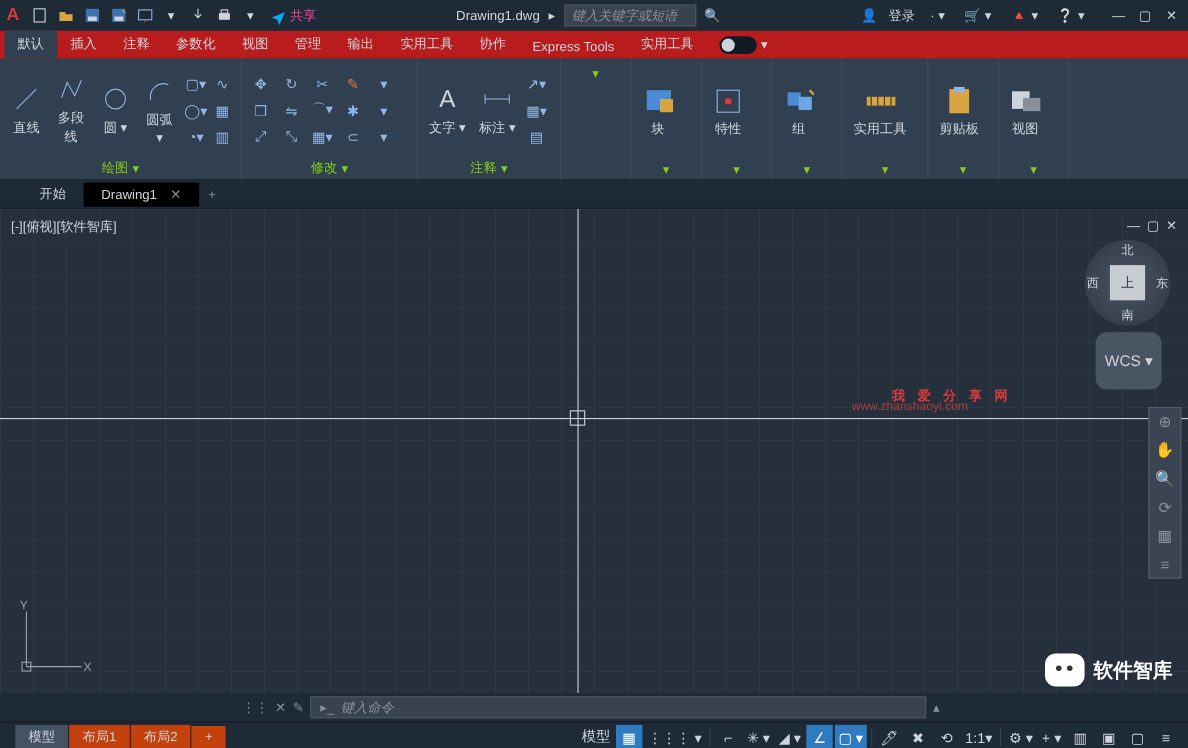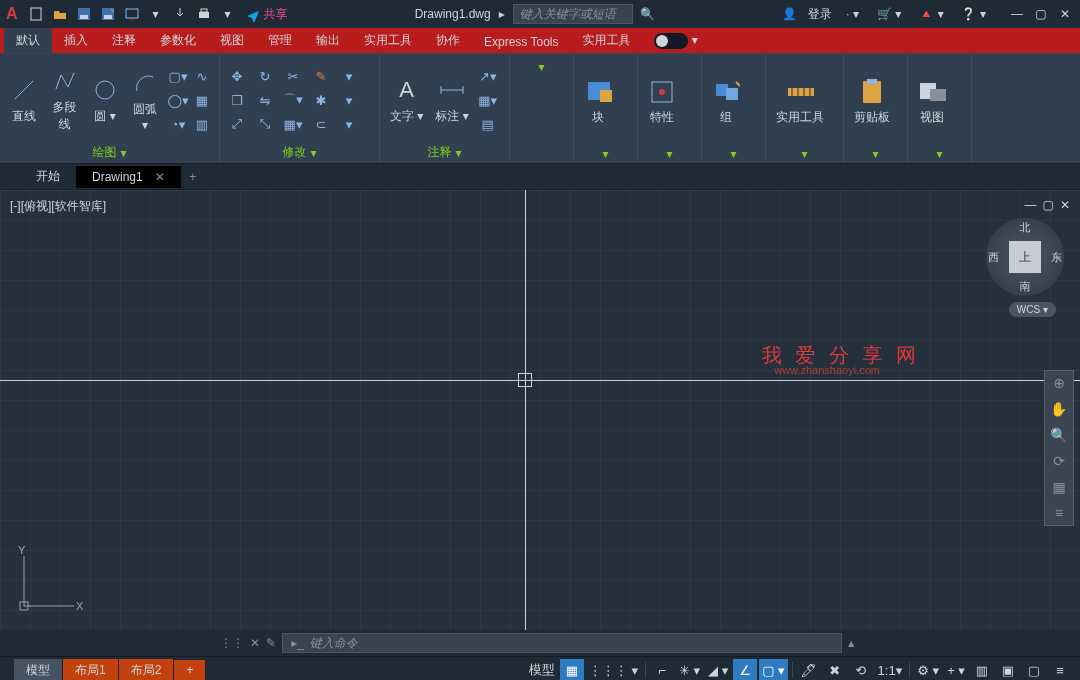--- a/index.html
+++ b/index.html
@@ -30,29 +30,29 @@
 .doctab{padding:4px 16px;color:#cfd4dc;position:relative}
 .doctab.active{background:#000000}
 .doctab .close{margin-left:12px;color:#8a9099}
 .addtab{width:24px;text-align:center;color:#8a9099}
 .canvas-wrap{position:relative;height:440px;background:#26303d;background-image:linear-gradient(#2d3845 1px,transparent 1px),linear-gradient(90deg,#2d3845 1px,transparent 1px);background-size:30px 30px}
 .view-label{position:absolute;top:8px;left:10px;color:#cfd4dc;font-size:12px}
 .view-btns{position:absolute;top:8px;right:10px;display:flex;gap:6px;color:#cfd4dc}
 .crosshair-h{position:absolute;top:190px;left:0;right:0;height:1px;background:#cfd4dc}
 .crosshair-v{position:absolute;top:0;bottom:0;left:525px;width:1px;background:#cfd4dc}
 .cursor-box{position:absolute;top:183px;left:518px;width:14px;height:14px;border:1px solid #cfd4dc}
-.watermark1{position:absolute;top:152px;right:160px;color:#d93a3a;font-weight:normal;font-size:20px;letter-spacing:4px}
+.watermark1{position:absolute;top:162px;right:160px;color:#d93a3a;font-weight:bold;font-size:12px;letter-spacing:4px}
 .watermark2{position:absolute;top:174px;right:200px;color:#a54040;font-size:11px}
 .viewcube{position:absolute;top:28px;right:16px;width:78px;height:78px;border-radius:50%;background:radial-gradient(#4a5563,#2e3744);display:flex;align-items:center;justify-content:center}
 .viewcube .face{width:32px;height:32px;background:#c8cdd4;color:#333;display:flex;align-items:center;justify-content:center;font-size:12px}
 .vc-n{position:absolute;top:2px;color:#cfd4dc;font-size:11px}
 .vc-s{position:absolute;bottom:2px;color:#cfd4dc;font-size:11px}
 .vc-e{position:absolute;right:2px;color:#cfd4dc;font-size:11px}
 .vc-w{position:absolute;left:2px;color:#cfd4dc;font-size:11px}
-.wcs{position:absolute;top:112px;right:24px;background:#4a5563;border-radius:10px;padding:2px 8px;font-size:10px;color:#cfd4dc}
+.wcs{position:absolute;top:112px;right:24px;background:#4a5563;border-radius:10px;padding:18px 8px;font-size:14px;color:#cfd4dc}
 .navbar{position:absolute;top:180px;right:6px;width:30px;background:#3a4452;border:1px solid #556070;padding:4px 0;display:flex;flex-direction:column;align-items:center;gap:10px}
 .navbar div{color:#8a9099;font-size:14px}
 .ucs{position:absolute;bottom:14px;left:14px;color:#9aa3b2}
 .wechat{position:absolute;bottom:6px;right:14px;display:flex;align-items:center;gap:8px;color:#fff;font-size:18px;font-weight:bold}
 .wechat .bubble{width:36px;height:30px;background:#fff;border-radius:10px;position:relative}
 .wechat .dot{width:5px;height:5px;background:#333;border-radius:50%;position:absolute;top:11px}
 .cmdbar{height:26px;background:#1f2a37;display:flex;align-items:center;padding-left:220px;gap:6px}
 .cmd-input{flex:1;max-width:560px;height:20px;background:#39424f;border:1px solid #4b5563;display:flex;align-items:center;padding-left:8px;color:#8a9099;font-style:italic}
 .layout-tabs{height:24px;background:#1f2a37;display:flex;align-items:center;padding-left:14px;gap:0;border-top:1px solid #151a22;border-bottom:1px solid #151a22}
 .ltab{padding:3px 12px;color:#cfd4dc;font-size:12px;background:#c2410c;border-right:1px solid #1a2128}
@@ -392,20 +392,27 @@
   <div class="ucs">
     <svg width="70" height="70">
         <line x1="10" y1="60" x2="10" y2="10" stroke="#9aa3b2"></line>
         <line x1="10" y1="60" x2="60" y2="60" stroke="#9aa3b2"></line>
         <text x="4" y="8" fill="#9aa3b2" font-size="11">Y</text>
         <text x="62" y="64" fill="#9aa3b2" font-size="11">X</text>
         <rect x="6" y="56" width="8" height="8" fill="none" stroke="#9aa3b2"></rect>
       </svg>
   </div>
 
+  <div class="wechat">
+    <div class="bubble">
+        <span class="dot" style="left:10px"></span>
+        <span class="dot" style="left:20px"></span>
+      </div>
+    <span>软件智库</span>
+  </div>
 </div>
 
 <div class="cmdbar">
   <span style="color:#8a9099">⋮⋮</span>
   <span style="color:#8a9099">✕</span>
   <span style="color:#8a9099">✎</span>
   <div class="cmd-input">
     <span style="margin-right:6px;font-style:normal">▸_</span>
     <span>键入命令</span>
   </div>

